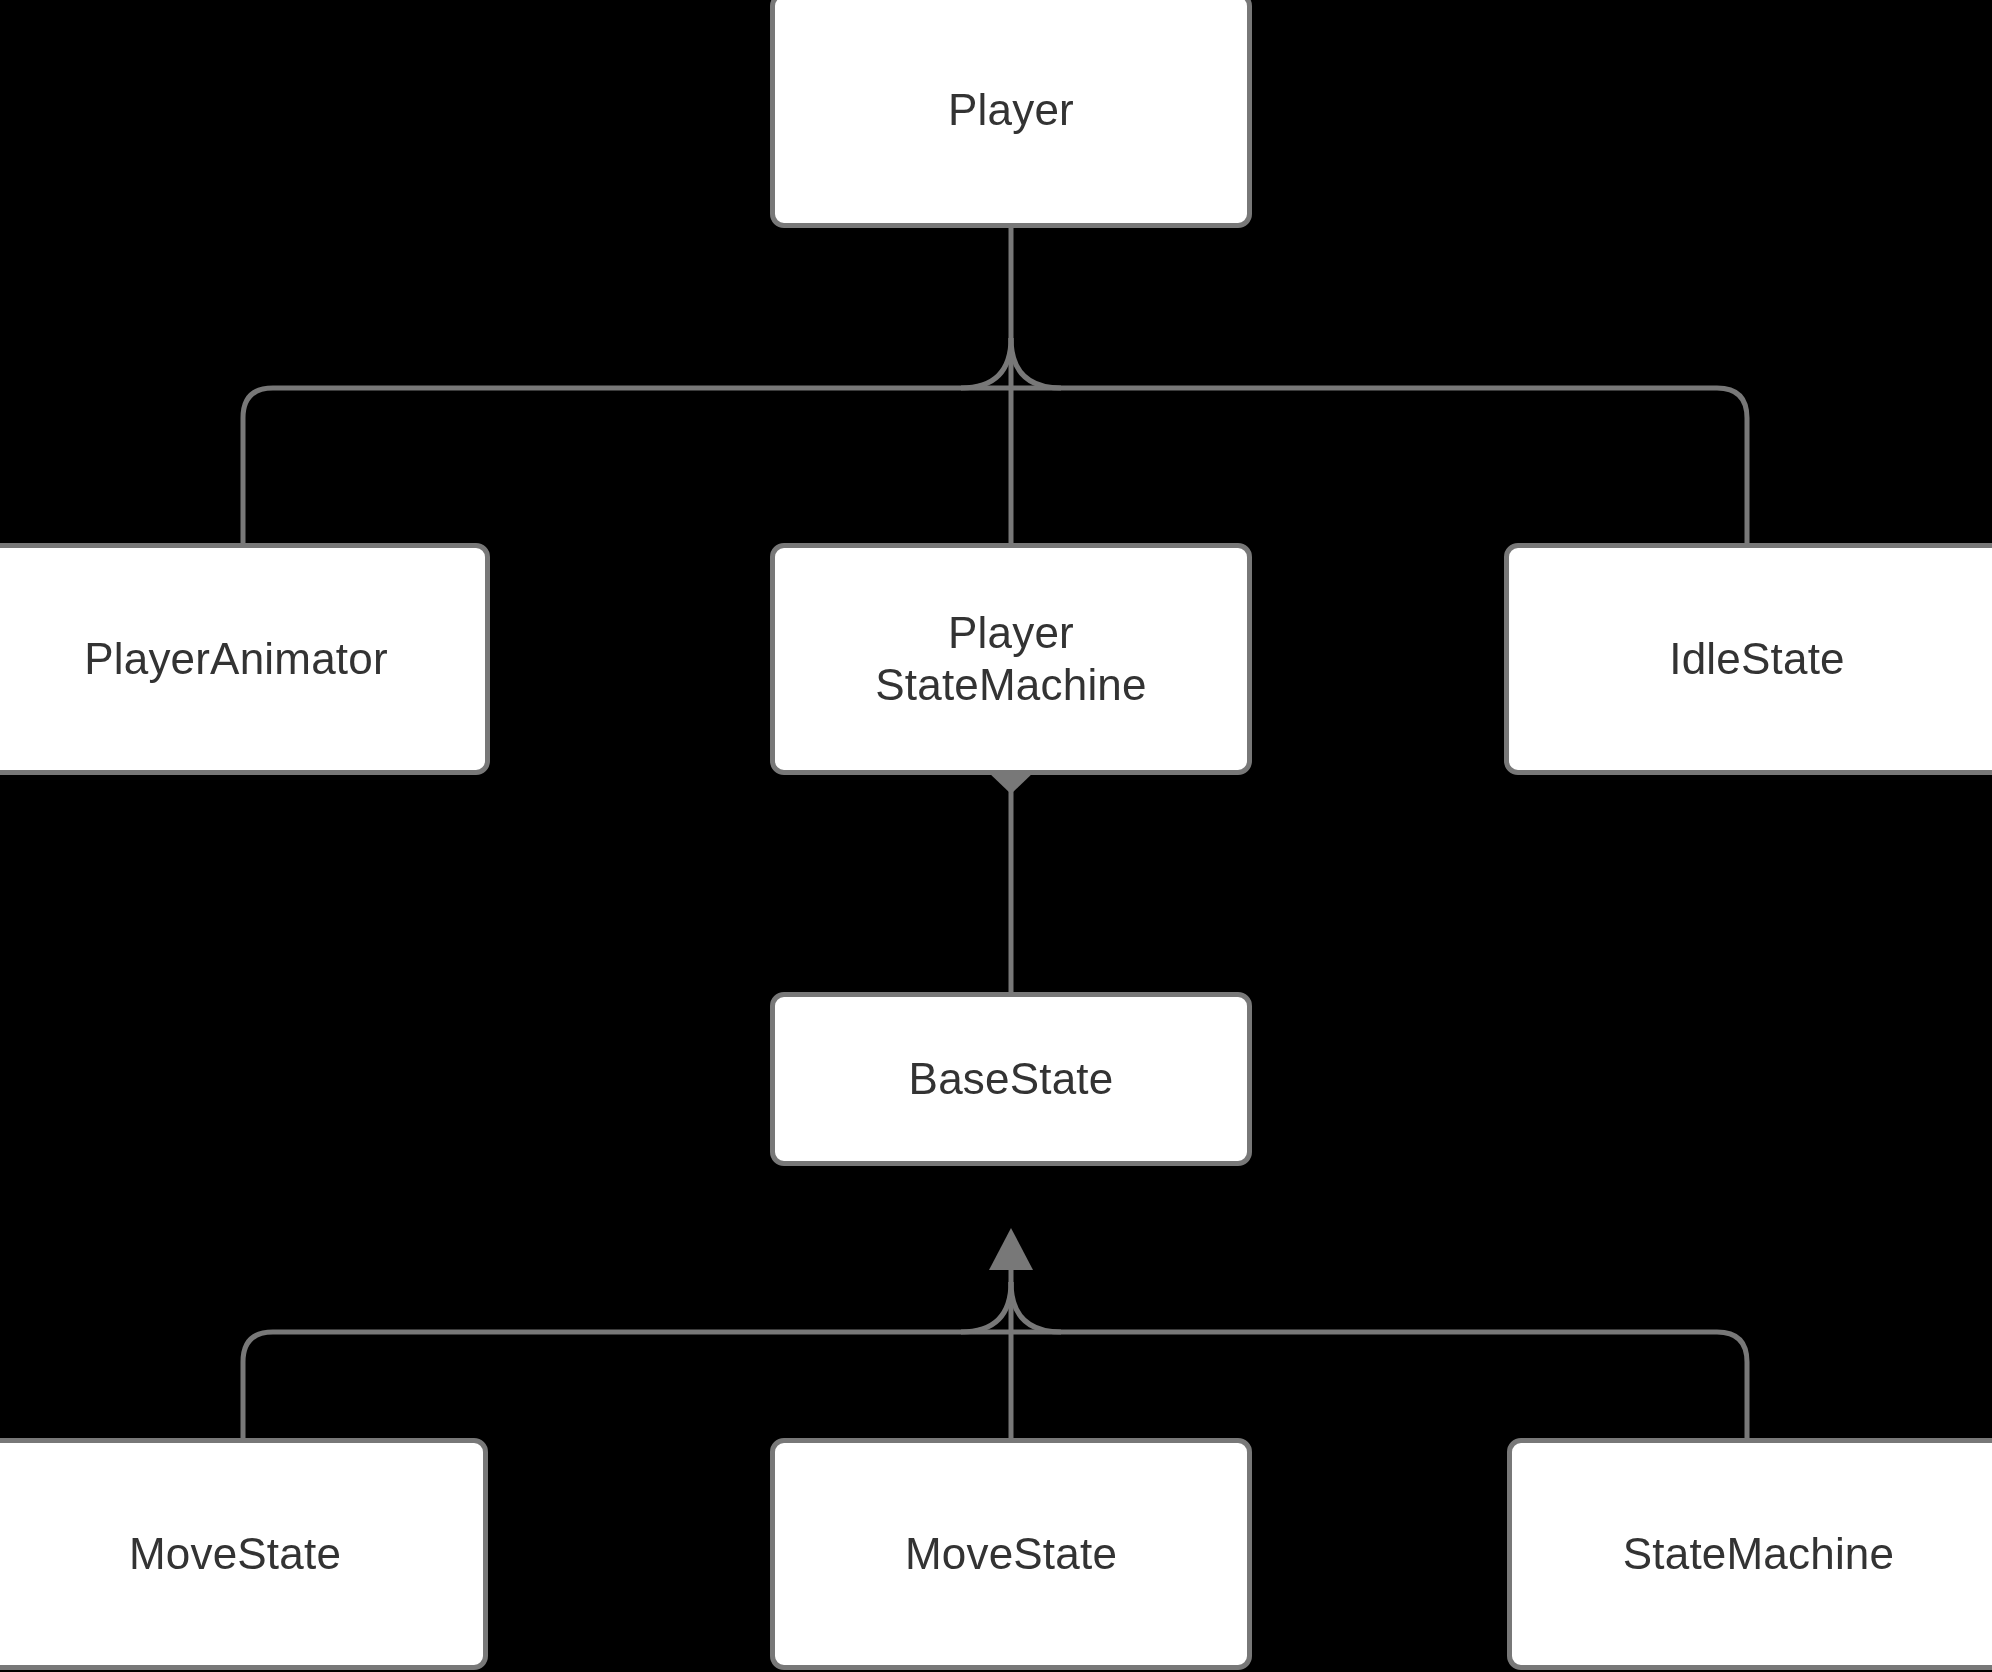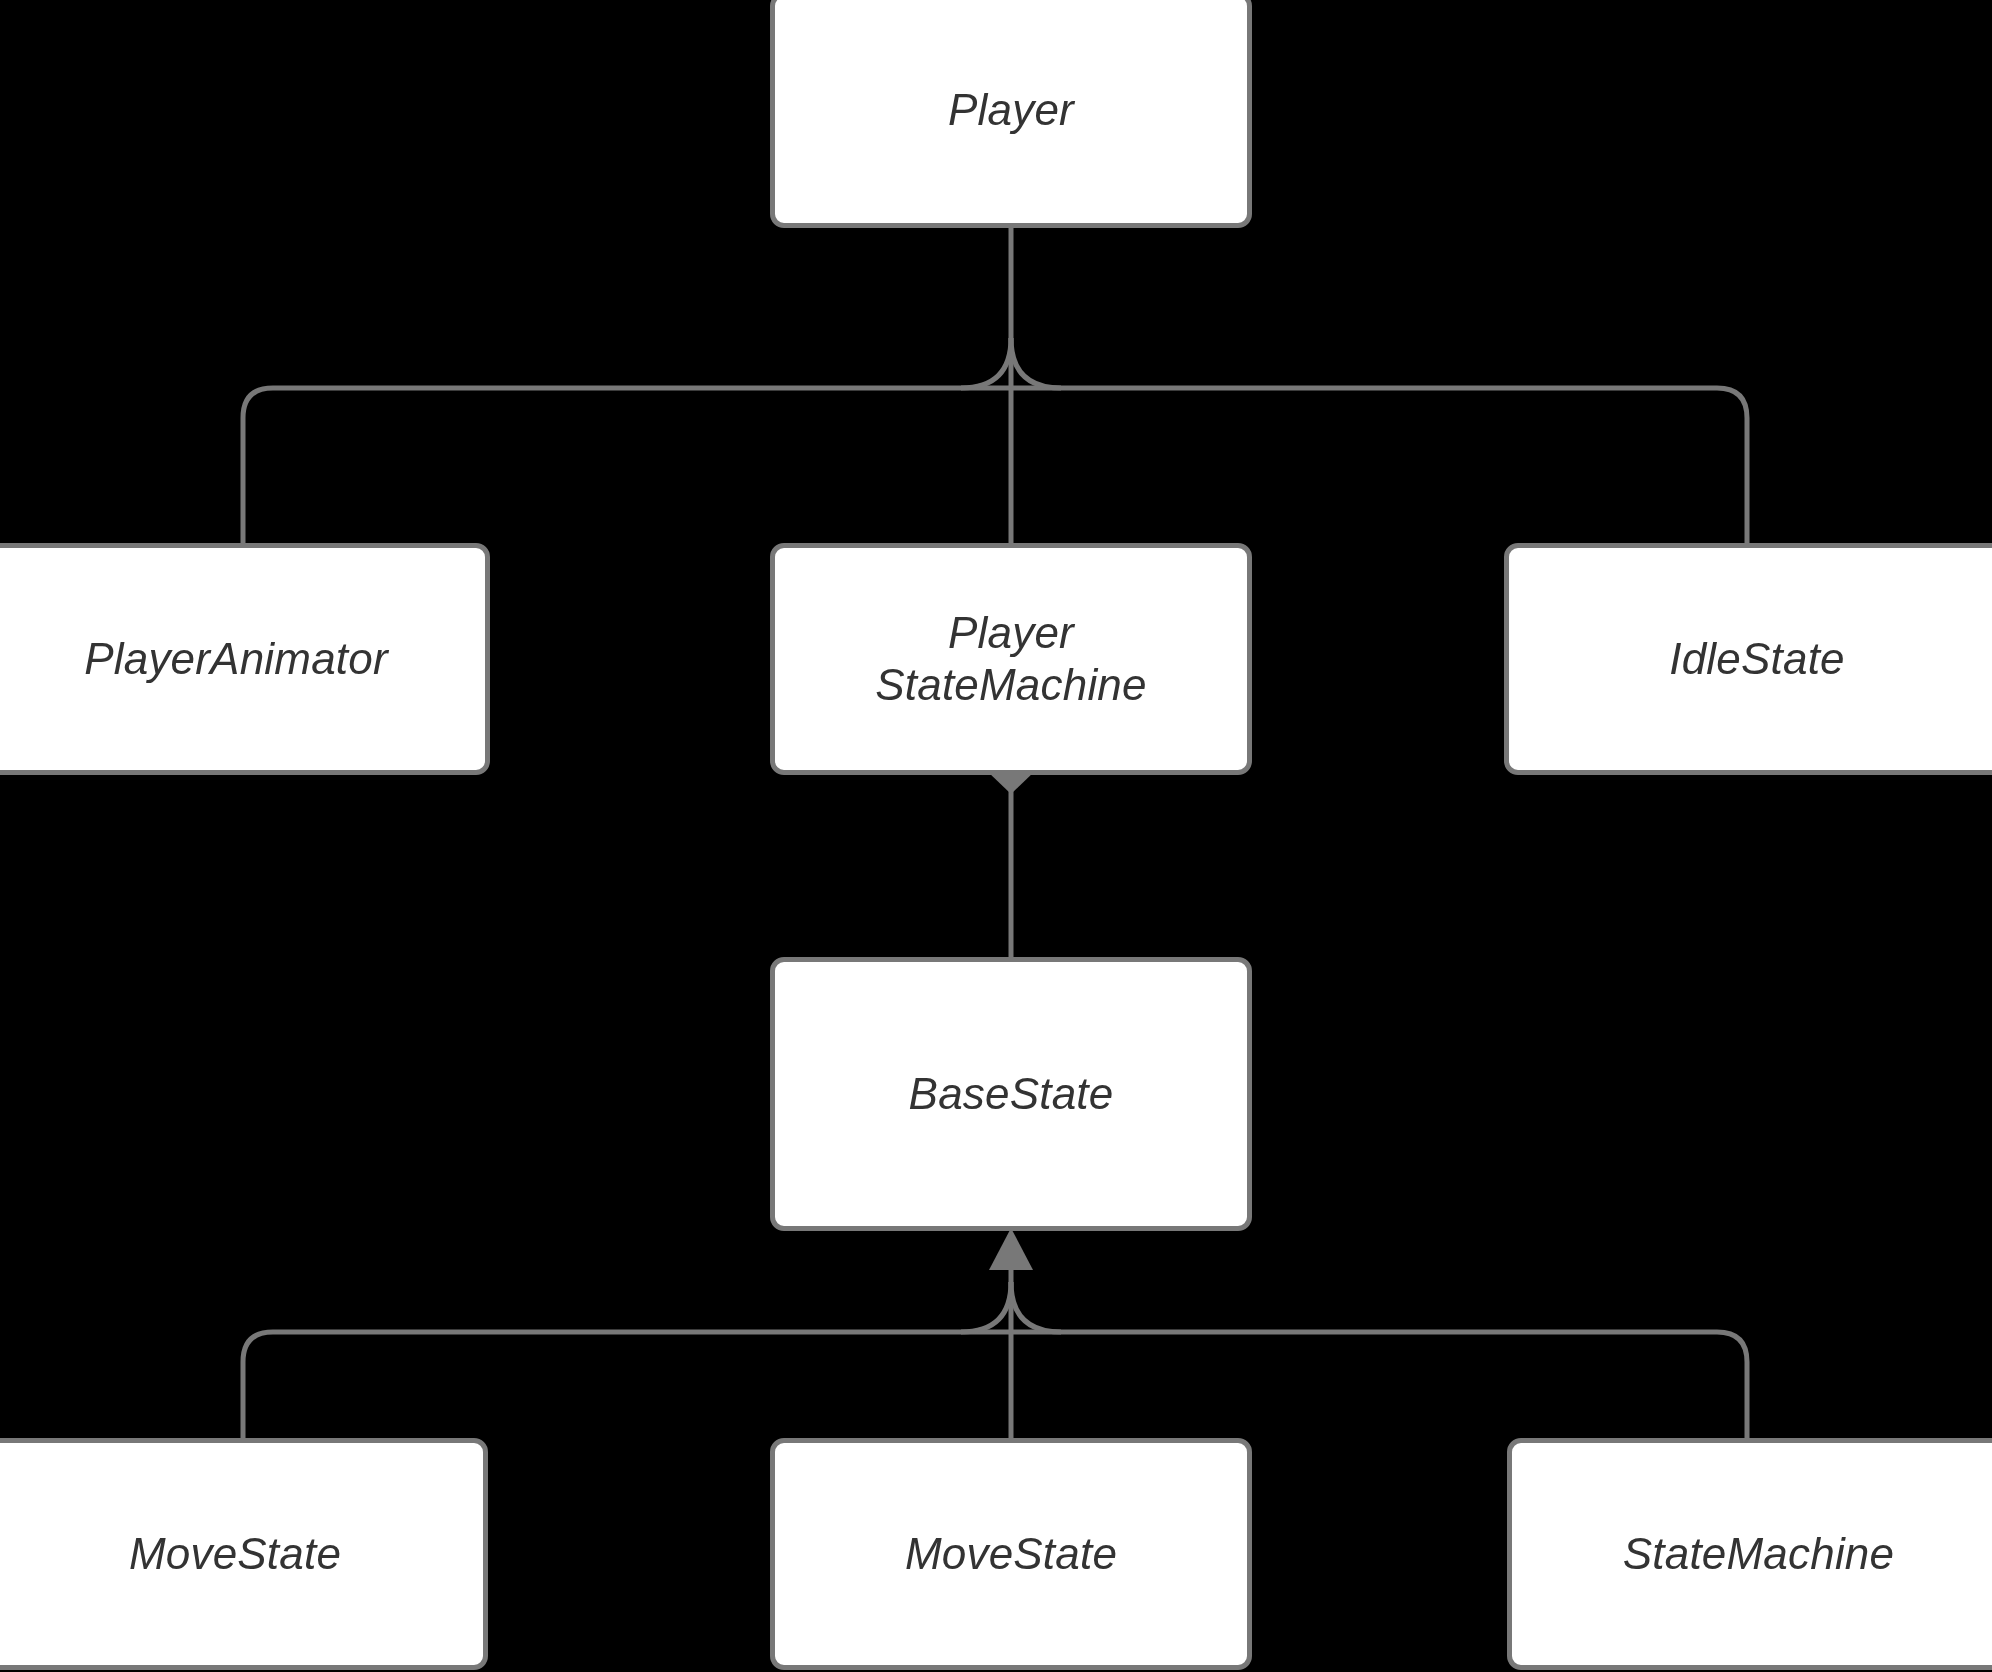--- a/index.html
+++ b/index.html
@@ -13,21 +13,20 @@
     height: 1672px;
     overflow: hidden;
     font-family: "Liberation Sans", "DejaVu Sans", sans-serif;
   }
   #canvas {
     position: relative;
     width: 1992px;
     height: 1672px;
     background: #000000;
     overflow: hidden;
-    font-style: italic;
   }
   #edges {
     position: absolute;
     left: 0;
     top: 0;
     width: 1992px;
     height: 1672px;
     pointer-events: none;
   }
   .node {
@@ -51,21 +50,21 @@
     padding: 0 14px;
     white-space: pre-line;
   }
   
   #node-player        { left: 770px;  top: -8px;   width: 482px; height: 236px; }
   
   #node-playeranimator { left: -18px;  top: 543px;  width: 508px; height: 232px; }
   #node-playerstatemachine { left: 770px;  top: 543px;  width: 482px; height: 232px; }
   #node-playermove    { left: 1504px; top: 543px;  width: 506px; height: 232px; }
   
-  #node-basestate     { left: 770px;  top: 957px;  width: 482px; height: 274px; }
+  #node-basestate     { left: 770px;  top: 992px;  width: 482px; height: 174px; }
   
   #node-idlestate     { left: -18px;  top: 1438px; width: 506px; height: 232px; }
   #node-movestate     { left: 770px;  top: 1438px; width: 482px; height: 232px; align-items: center; }
   #node-attackstate   { left: 1507px; top: 1438px; width: 503px; height: 232px; }
 </style>
 </head>
 <body>
 
 <div id="canvas">
 

